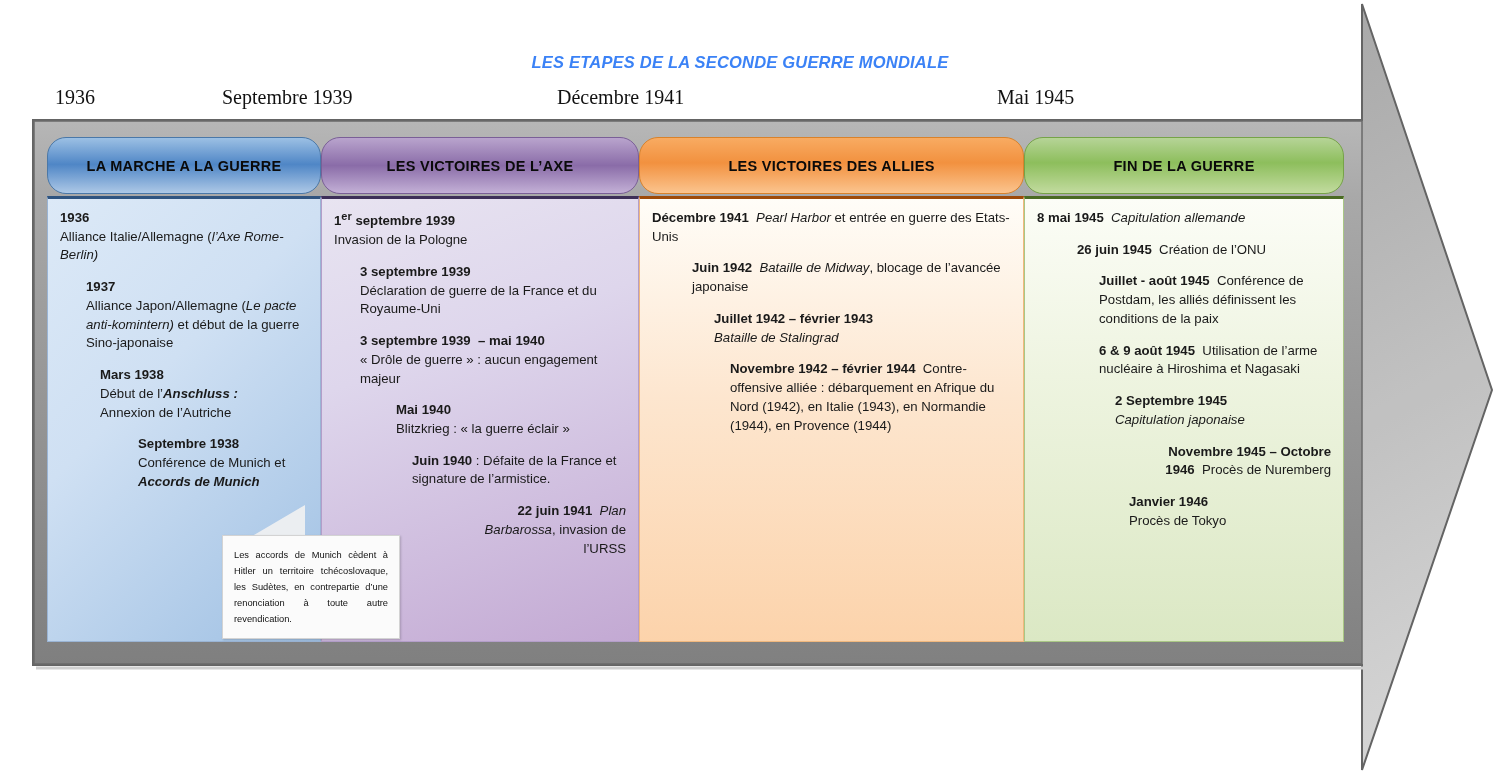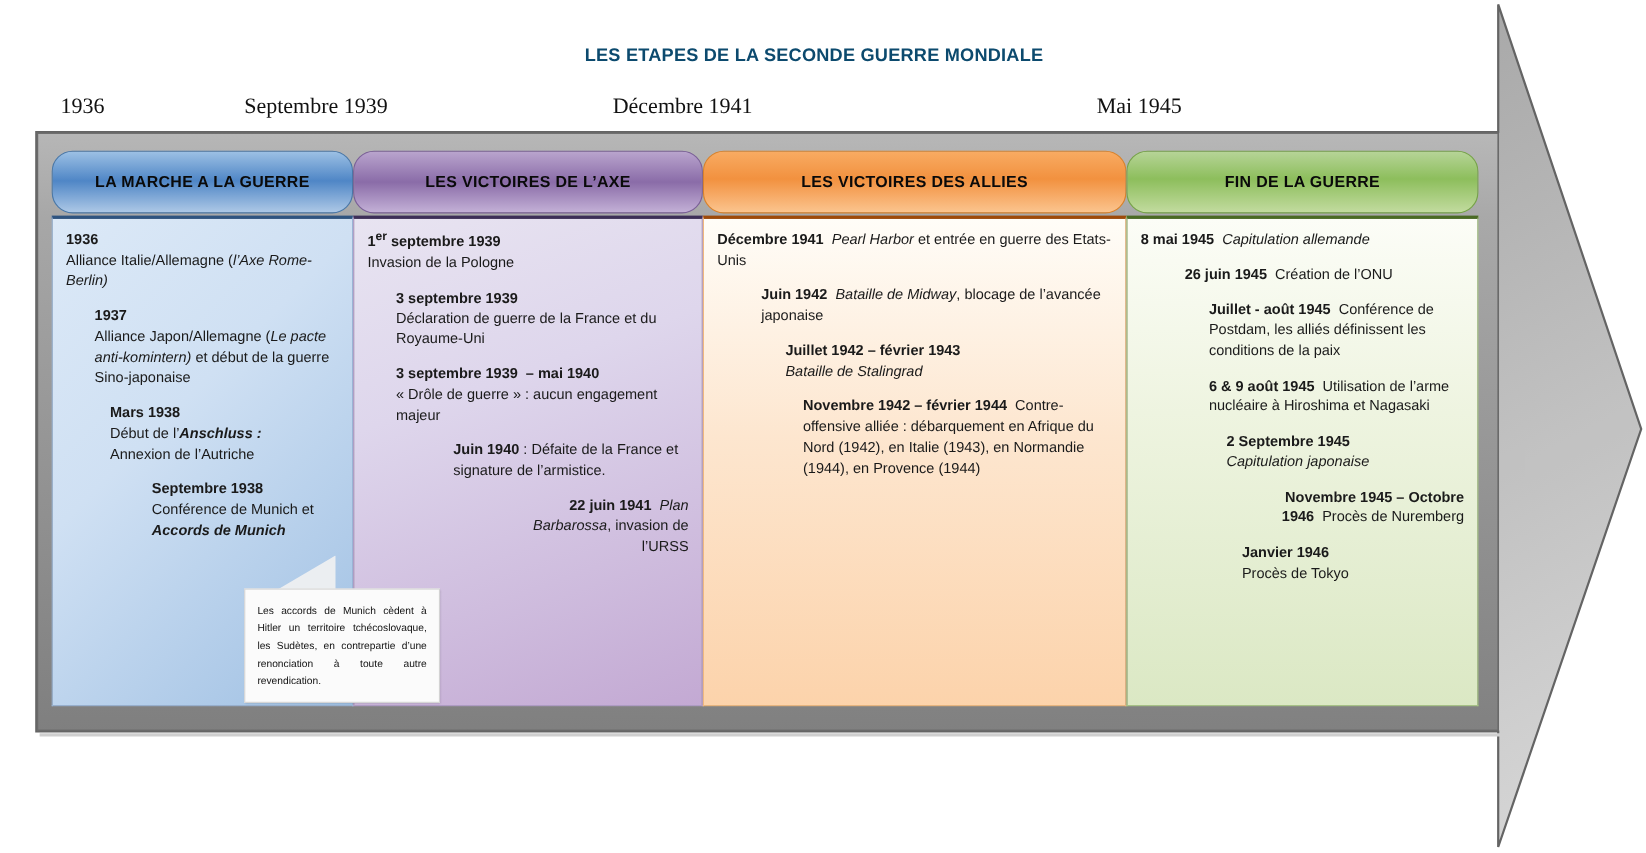--- a/index.html
+++ b/index.html
@@ -10,24 +10,25 @@
     position:relative;
     overflow:hidden;
   }
   #stage{position:absolute;left:0;top:0;width:1496px;height:775px;}
 
   
   #arrow-shape{position:absolute;left:0;top:0;width:1496px;height:775px;}
 
   
   #title{
-    position:absolute;left:0;top:41px;width:1480px;
+    position:absolute;left:0;top:53px;width:1480px;
     text-align:center;
-    font-size:16.5px;font-weight:bold;color:#0c4a6e;
+    font-size:16.5px;font-weight:bold;color:#3b82f6;
     letter-spacing:.2px;
+    font-style:italic;
   }
   #title .t{display:inline-block;}
 
   
   #dates{position:absolute;left:0;top:86px;width:1496px;height:28px;}
   .date-lbl{
     position:absolute;top:0;
     font-family:"Liberation Serif", serif;
     font-size:20px;color:#111;white-space:nowrap;
   }
@@ -182,20 +183,21 @@
           <div class="ev i4"><b>Septembre 1938</b><br>Conférence de Munich et <span class="bi">Accords de Munich</span></div>
         </div>
     </div>
 
     <div class="col" id="col2">
       <div class="col-head">LES VICTOIRES  DE L’AXE</div>
       <div class="col-body">
           <div class="ev i0"><b>1<sup>er</sup> septembre 1939</b><br>Invasion de la Pologne</div>
           <div class="ev i1"><b>3 septembre 1939</b><br>Déclaration de guerre de la France et du Royaume-Uni</div>
           <div class="ev i1"><b>3 septembre 1939&nbsp; – mai 1940</b><br>« Drôle de guerre » : aucun engagement majeur</div>
+          <div class="ev i3"><b>Mai 1940</b><br>Blitzkrieg : « la guerre éclair »</div>
           <div class="ev i4"><b>Juin 1940</b> : Défaite de la France et signature de l’armistice.</div>
           <div class="ev i6"><b>22 juin 1941</b>&nbsp; <i>Plan Barbarossa</i>, invasion de l’URSS</div>
         </div>
     </div>
 
     <div class="col" id="col3">
       <div class="col-head">LES VICTOIRES  DES ALLIES</div>
       <div class="col-body">
           <div class="ev i0"><b>Décembre 1941</b>&nbsp; <i>Pearl Harbor</i> et entrée en guerre des Etats-Unis</div>
           <div class="ev i2"><b>Juin 1942</b>&nbsp; <i>Bataille de Midway</i>, blocage de l’avancée japonaise</div>

